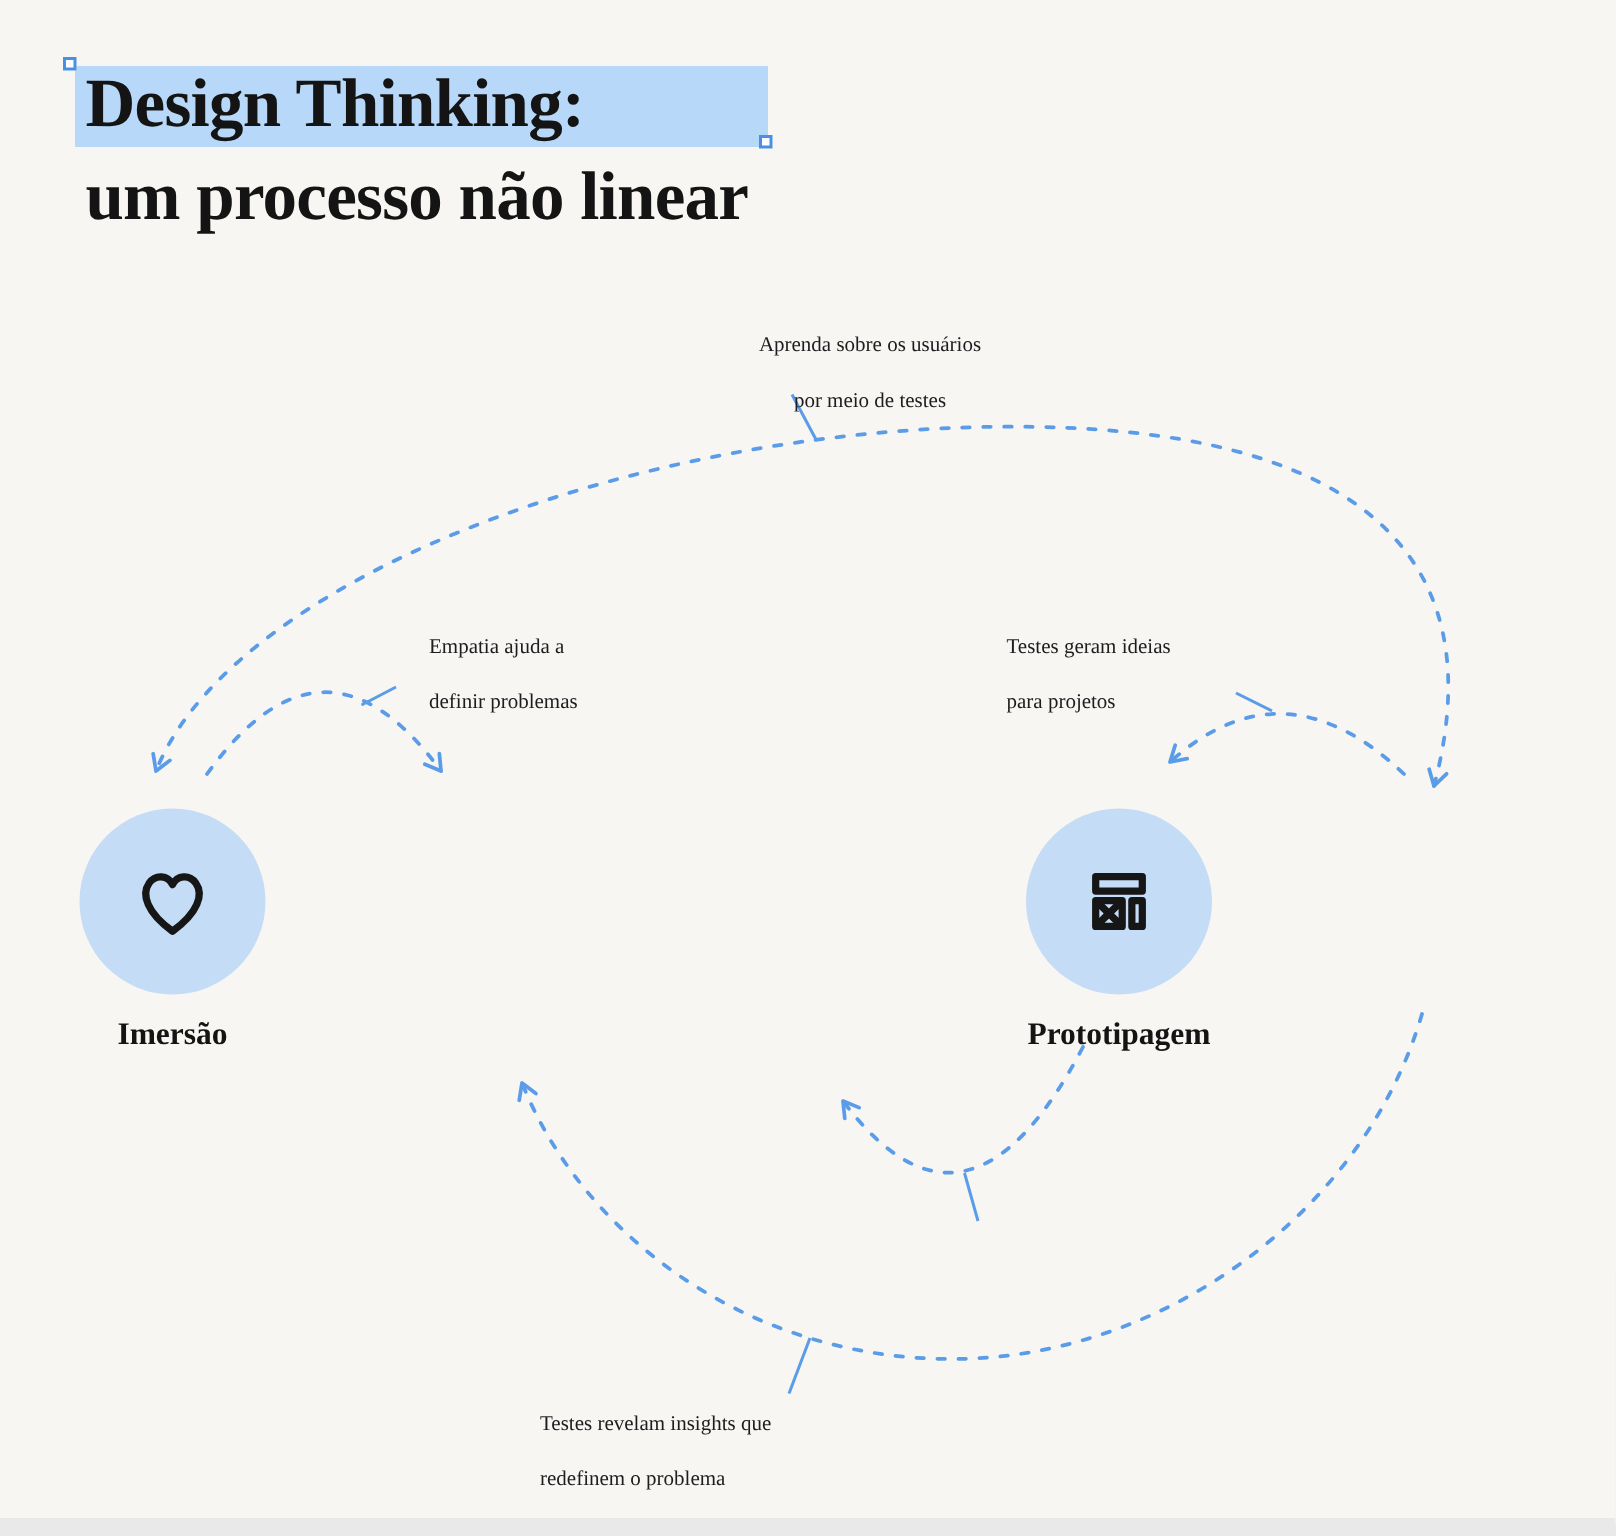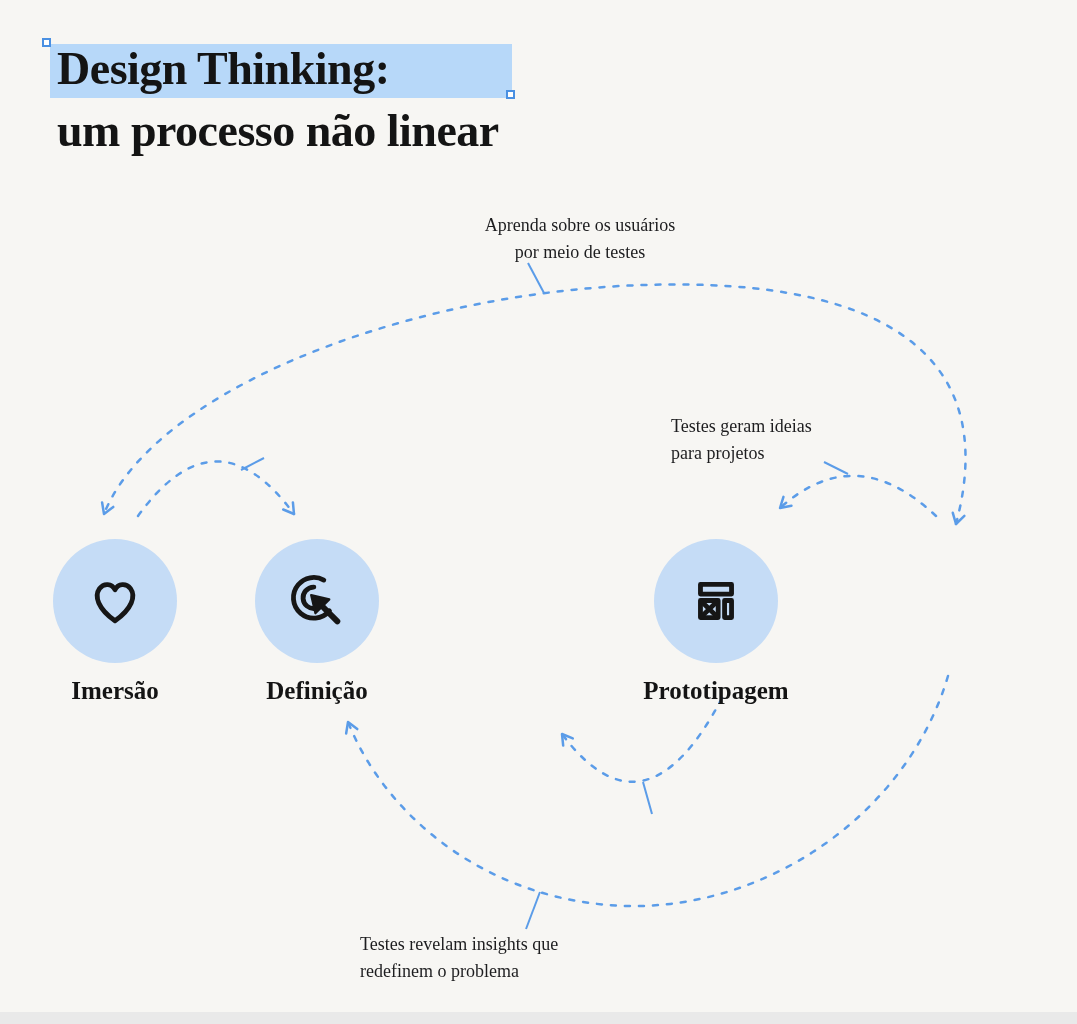--- a/index.html
+++ b/index.html
@@ -30,29 +30,29 @@
   .arrows path.arc{fill:none;stroke:var(--arrow-blue);stroke-width:2.5;
       stroke-dasharray:5 9;stroke-linecap:round;}
   .arrows path.connector{fill:none;stroke:var(--arrow-blue);stroke-width:2;}
   .arrows marker path{stroke:var(--arrow-blue);}
   
   .stage{position:absolute;top:539px;width:220px;display:flex;
       flex-direction:column;align-items:center;z-index:2;}
   .stage-imersao{left:5px;}
   .stage-definicao{left:207px;}
   .stage-ideacao{left:406px;}
-  .stage-prototipagem{left:606px;}
+  .stage-prototipagem{left:636px;}
   .stage-teste{left:850px;}
   .circle{width:124px;height:124px;border-radius:50%;
       background:var(--circle-fill);display:flex;align-items:center;
       justify-content:center;}
   .circle svg{width:60px;height:60px;}
-  .stage-label{margin-top:14px;font-size:25px;font-weight:bold;color:#141414;}
+  .stage-label{margin-top:14px;font-size:21px;font-weight:bold;color:#141414;}
   
-  .ann{position:absolute;font-size:18px;line-height:27px;color:var(--text-dark);
+  .ann{position:absolute;font-size:14px;line-height:37px;color:var(--text-dark);
       white-space:pre-line;z-index:2;}
   .ann-0{left:420px;top:212px;width:320px;text-align:center;}
   .ann-1{left:286px;top:413px;}
   .ann-2{left:671px;top:413px;}
   .ann-3{left:594px;top:815px;}
   .ann-4{left:360px;top:931px;width:300px;text-align:left;}
 </style>
 </head>
 <body>
 
@@ -92,50 +92,39 @@
 
   <div class="stage stage-imersao">
     <div class="circle">
       <svg viewBox="0 0 56 56">
         <path d="M28 46.5 C 12 35 8.5 23.5 13.5 16.5 C 17.5 11 25 11.5 28 17.5 C 31 11.5 38.5 11 42.5 16.5 C 47.5 23.5 44 35 28 46.5 Z" fill="none" stroke="#161616" stroke-width="4.5" stroke-linejoin="round"></path>
       </svg>
     </div>
     <div class="stage-label">Imersão</div>
   </div>
 
-  <div class="stage stage-definicao">
-    <div class="circle">
-      <svg viewBox="0 0 56 56">
-        <g fill="none" stroke="#161616" stroke-width="4.5" stroke-linecap="round">
-          <circle cx="25" cy="25" r="19" pathLength="100" stroke-dasharray="72 28" transform="rotate(40 25 25)"></circle>
-          <circle cx="25" cy="25" r="10" pathLength="100" stroke-dasharray="64 36" transform="rotate(40 25 25)"></circle>
-        </g>
-        <path d="M47 47 L32 32" stroke="#161616" stroke-width="5.5" stroke-linecap="round"></path>
-        <path d="M22.5 22.5 L39.5 26.5 L26.5 39.5 Z" fill="#161616" stroke="#161616" stroke-width="2" stroke-linejoin="round"></path>
-      </svg>
-    </div>
-    <div class="stage-label">Definição</div>
-  </div>
 
 
   <div class="stage stage-prototipagem">
     <div class="circle">
       <svg viewBox="0 0 56 56">
         <g fill="none" stroke="#161616" stroke-width="4.5" stroke-linejoin="round">
           <rect x="13.5" y="12.5" width="29" height="9"></rect>
           <rect x="13.5" y="27.5" width="16.5" height="16"></rect>
           <path d="M13.5 27.5 L30 43.5 M30 27.5 L13.5 43.5"></path>
           <rect x="36" y="27.5" width="6.5" height="16"></rect>
         </g>
       </svg>
     </div>
     <div class="stage-label">Prototipagem</div>
   </div>
 
 
   <div class="ann ann-0">Aprenda sobre os usuários
 por meio de testes</div>
+  <div class="ann ann-1">Empatia ajuda a
+definir problemas</div>
   <div class="ann ann-2">Testes geram ideias
 para projetos</div>
   <div class="ann ann-4">Testes revelam insights que
 redefinem o problema</div>
 
 </div>
 
 </body></html>

